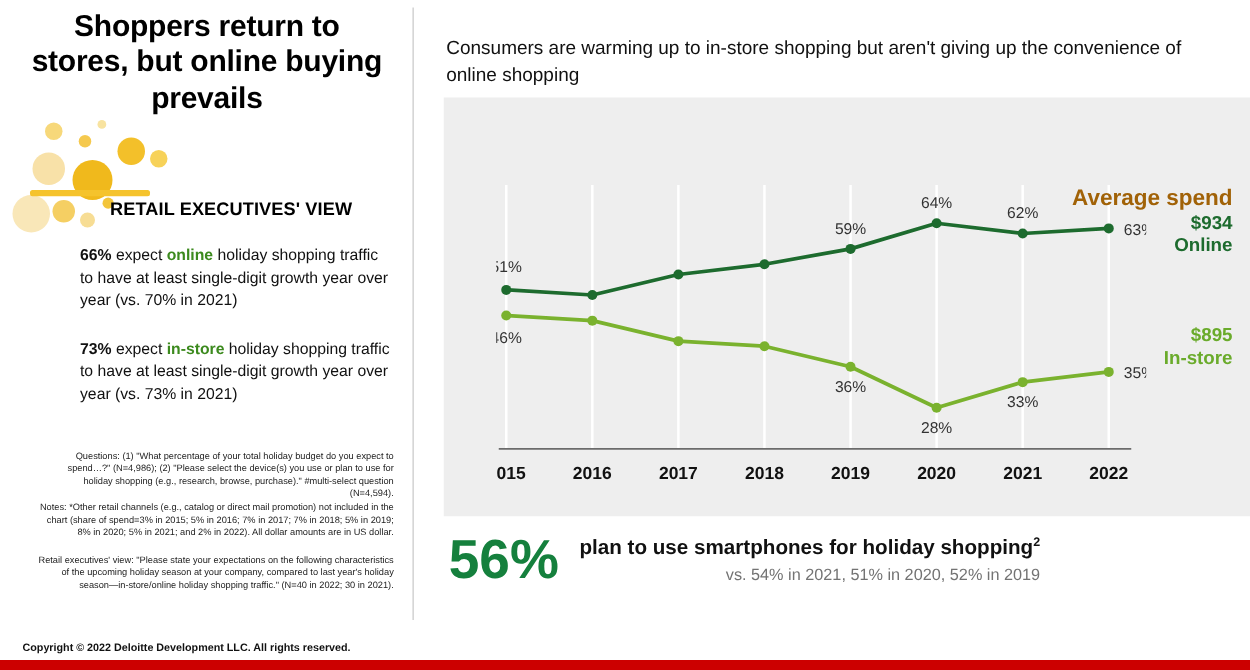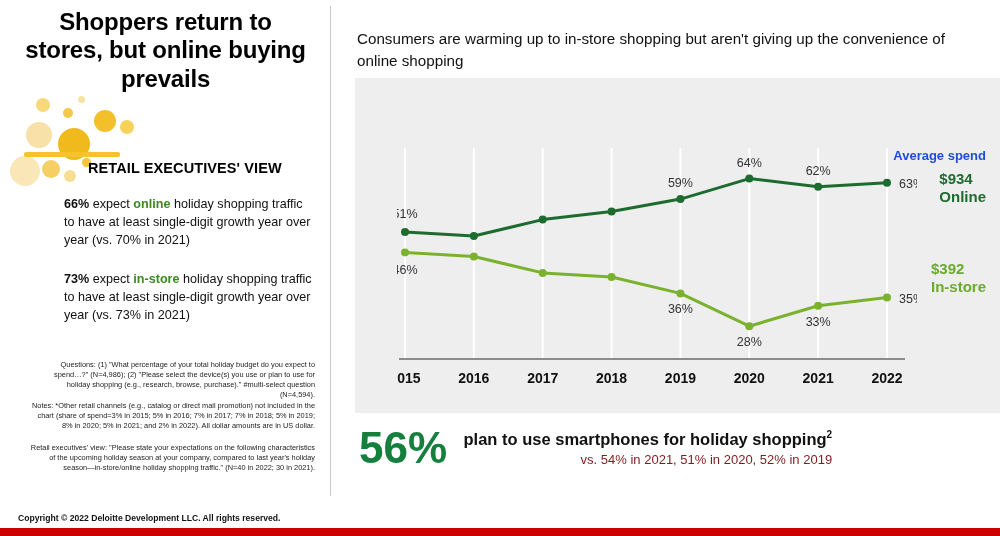--- a/index.html
+++ b/index.html
@@ -78,35 +78,35 @@
     position: absolute; top: 22px; left: 0; width: 100%;
     text-align: center; font-size: 14.5px; color: #222;
   }
   .chart-title sup { font-size: 9px; }
 
   .plot { position: absolute; left: 42px; top: 62px; width: 520px; height: 255px; }
   .plot svg { display: block; }
 
   .avg-head {
     position: absolute; right: 14px; top: 70px;
-    font-size: 13px; font-weight: bold; color: #1d4ed8;
-  }
-  .avg-block { position: absolute; right: 14px; text-align: left; line-height: 1.2; }
+    font-size: 18px; font-weight: bold; color: #a16207;
+  }
+  .avg-block { position: absolute; right: 14px; text-align: right; line-height: 1.2; }
   .avg-online { top: 92px; color: #1d6b2e; font-size: 15px; font-weight: bold; }
   .avg-instore { top: 182px; color: #6aab2b; font-size: 15px; font-weight: bold; }
 
   .bigstat { position: absolute; left: 14px; top: 410px; }
   .bigstat .num {
     font-size: 44px; font-weight: bold; color: #15803d; line-height: 1;
     display: inline-block; vertical-align: middle;
   }
   .bigstat .txt { display: inline-block; vertical-align: middle; margin-left: 12px; text-align: right; }
   .bigstat .line1 { font-size: 16.5px; font-weight: bold; color: #111; }
   .bigstat .line1 sup { font-size: 10px; }
-  .bigstat .line2 { font-size: 13px; color: #7f1d1d; margin-top: 4px; }
+  .bigstat .line2 { font-size: 13px; color: #737373; margin-top: 4px; }
 
   .redbar {
     position: absolute; left: 0; top: 528px; width: 1000px; height: 8px;
     background: #cc0000;
   }
 </style>
 </head>
 <body>
 
 <div class="page">
@@ -204,21 +204,21 @@
             <text x="490" y="243" text-anchor="middle" font-size="14" font-weight="bold" font-family="&quot;Liberation Sans&quot;, sans-serif" fill="#111">2022</text>
           </svg>
       </div>
 
       <div class="avg-head">Average spend</div>
       <div class="avg-block avg-online">
         <div>$934</div>
         <div>Online</div>
       </div>
       <div class="avg-block avg-instore">
-        <div>$392</div>
+        <div>$895</div>
         <div>In-store</div>
       </div>
     </div>
 
     <div class="bigstat">
       <span class="num">56%</span>
       <span class="txt">
         <div class="line1"><span>plan to use smartphones for holiday shopping</span><sup>2</sup></div>
         <div class="line2">vs. 54% in 2021, 51% in 2020, 52% in 2019</div>
       </span>

